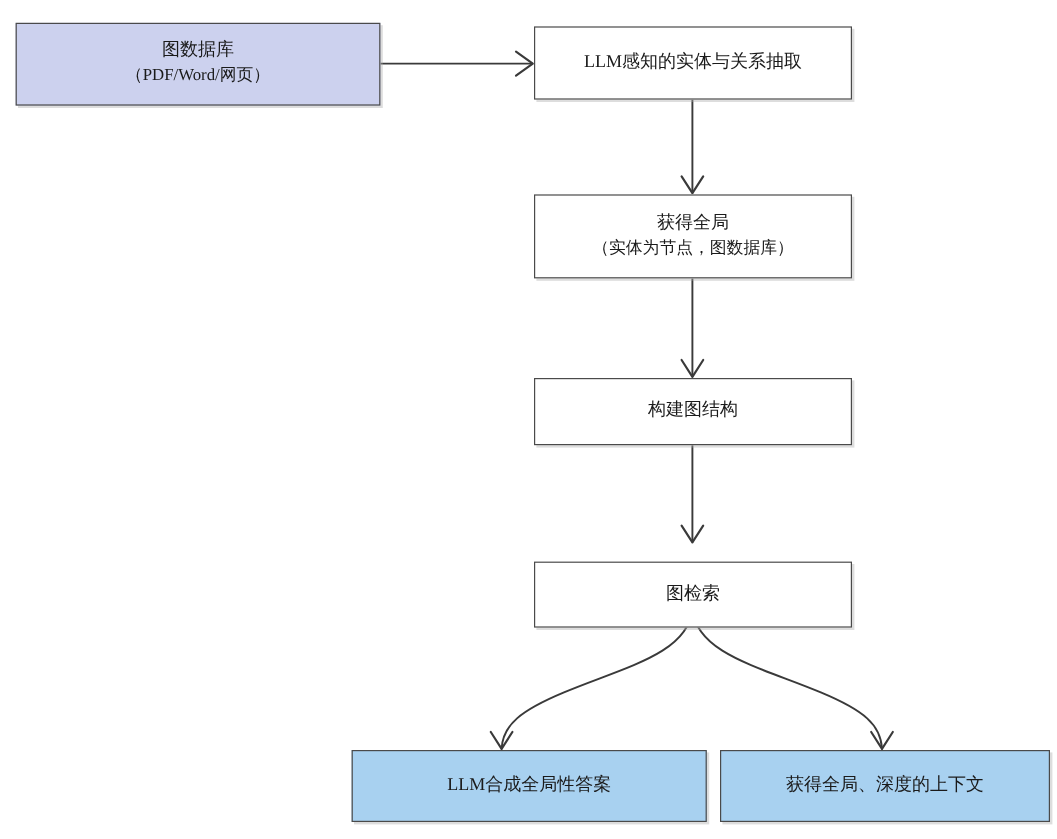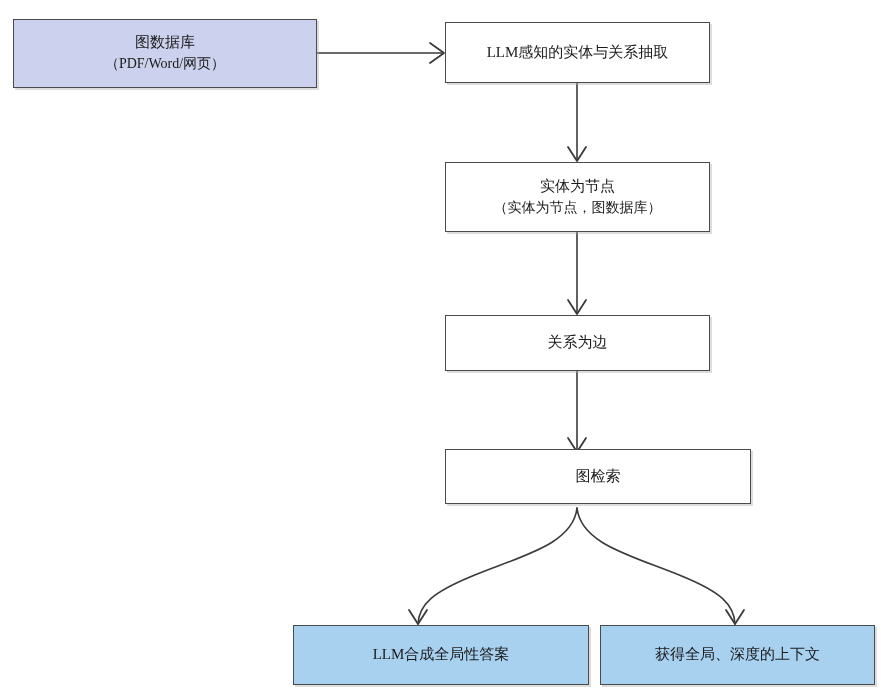--- a/index.html
+++ b/index.html
@@ -52,21 +52,21 @@
   }
   .node-source  { background: #ccd1ee; }
   .node-process { background: #ffffff; }
   .node-output  { background: #a8d1f0; }
 
   
   #node-source        { left: 13px;  top: 19px;  width: 304px; height: 69px; }
   #node-extract       { left: 445px; top: 22px;  width: 265px; height: 61px; }
   #node-build-graph   { left: 445px; top: 162px; width: 265px; height: 70px; }
   #node-graph-db      { left: 445px; top: 315px; width: 265px; height: 56px; }
-  #node-graph-search  { left: 445px; top: 449px; width: 306px; height: 55px; }
+  #node-graph-search  { left: 445px; top: 468px; width: 265px; height: 55px; }
   #node-llm-answer    { left: 293px; top: 625px; width: 296px; height: 60px; }
   #node-context       { left: 600px; top: 625px; width: 275px; height: 60px; align-items: center; }
 </style>
 </head>
 <body>
 
 <div id="flow-canvas">
 
   <svg class="edges" width="881" height="699" viewBox="0 0 881 699" xmlns="http://www.w3.org/2000/svg">
 
@@ -104,26 +104,26 @@
   <div class="node node-source" id="node-source">
     <div class="line-main">图数据库</div>
     <div class="line-sub">（PDF/Word/网页）</div>
   </div>
 
   <div class="node node-process" id="node-extract">
     <div class="line-main">LLM感知的实体与关系抽取</div>
   </div>
 
   <div class="node node-process" id="node-build-graph">
-    <div class="line-main">实体为节点</div>
+    <div class="line-main">获得全局</div>
     <div class="line-sub">（实体为节点，图数据库）</div>
   </div>
 
   <div class="node node-process" id="node-graph-db">
-    <div class="line-main">关系为边</div>
+    <div class="line-main">构建图结构</div>
   </div>
 
   <div class="node node-process" id="node-graph-search">
     <div class="line-main">图检索</div>
   </div>
 
   <div class="node node-output" id="node-llm-answer">
     <div class="line-main">LLM合成全局性答案</div>
   </div>
 

